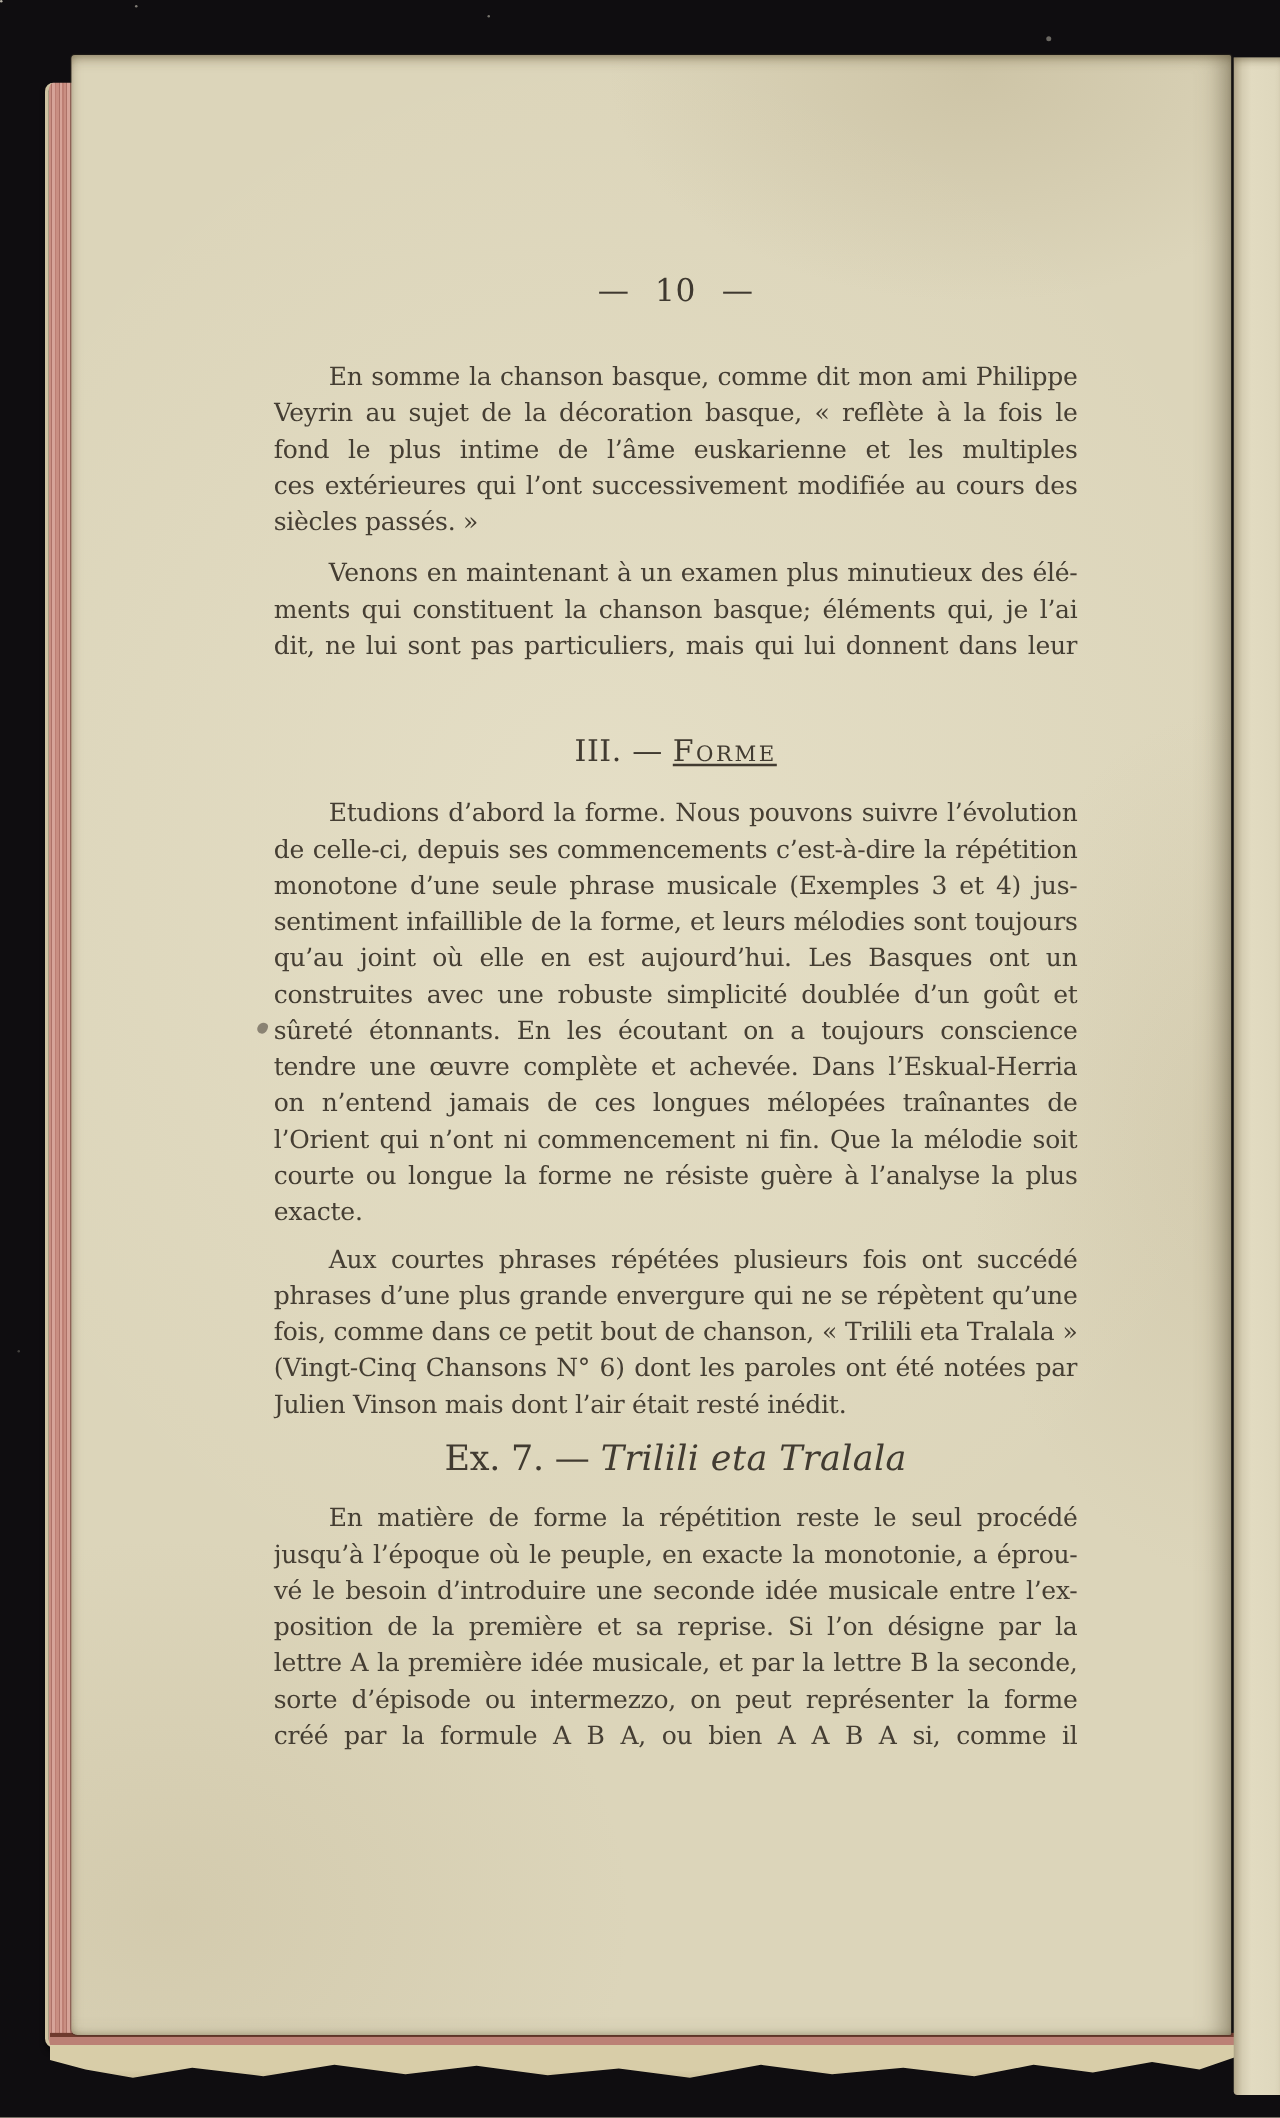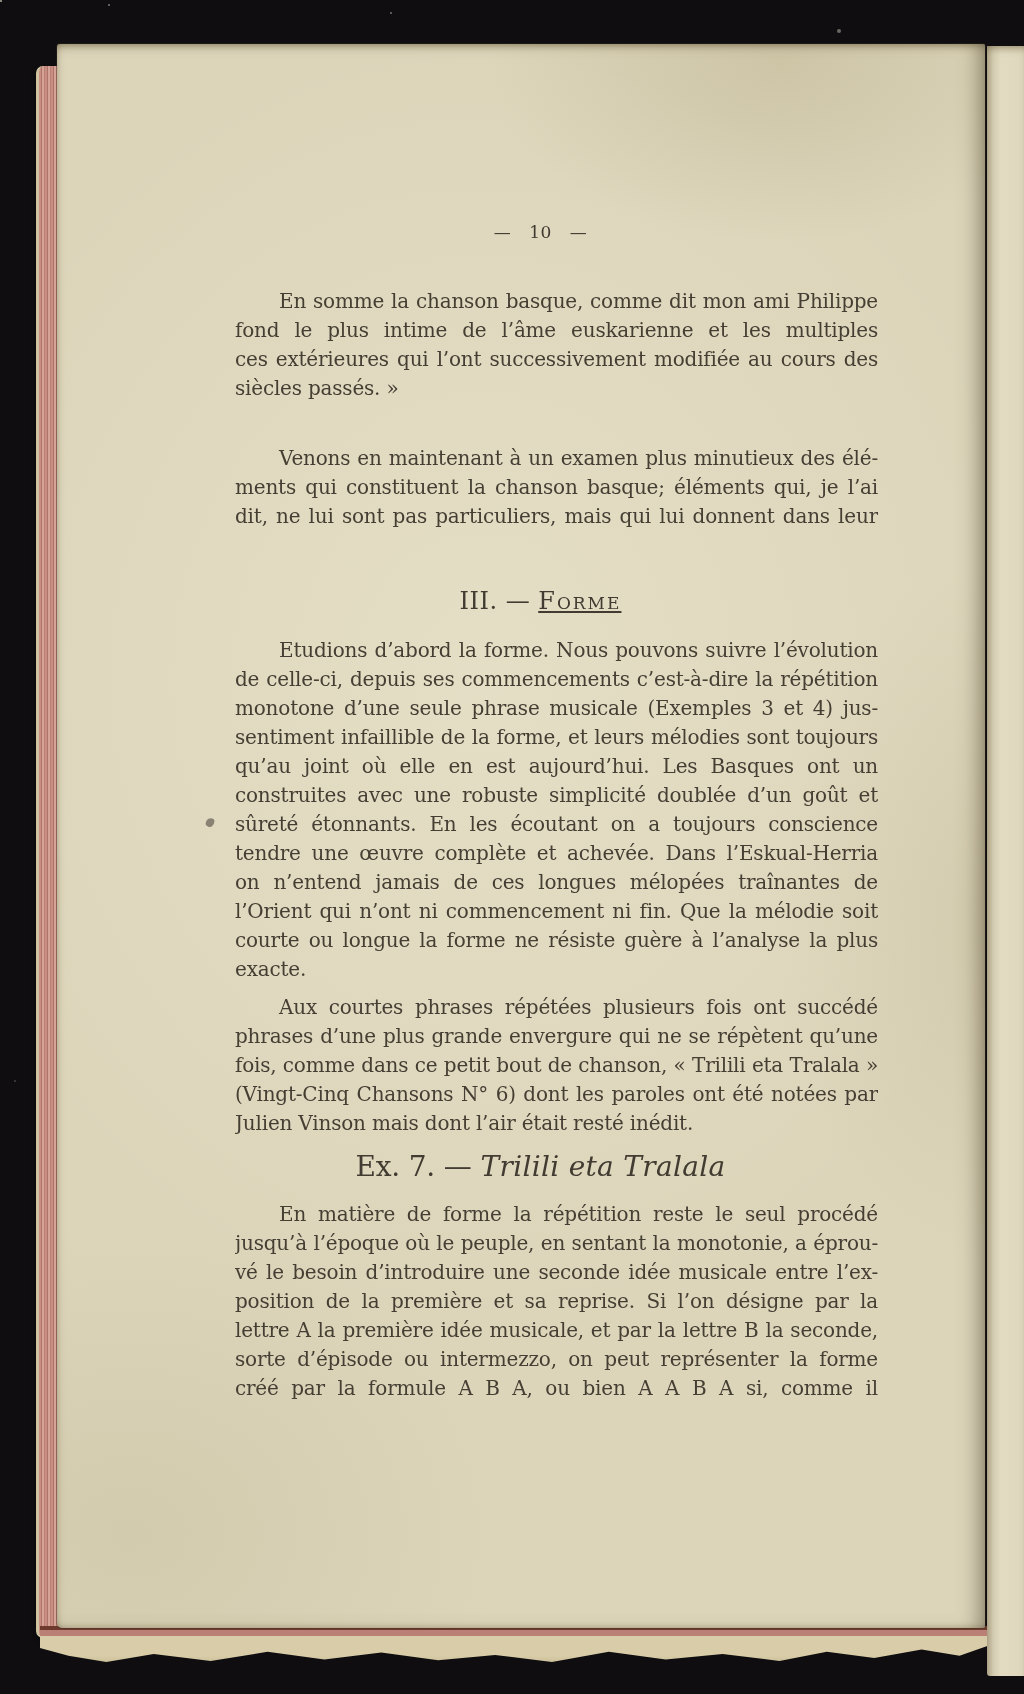--- a/index.html
+++ b/index.html
@@ -51,23 +51,23 @@
       0 0 0 1px rgba(55,45,32,.35);
   }
   .speck{position:absolute;left:149px;top:774px;width:8px;height:9px;
     background:#6e665a;border-radius:60% 40% 55% 45%;opacity:.75;transform:rotate(20deg);}
   .text-block{
     position:absolute;left:162px;top:0;width:643px;
     color:#453e33;font-size:20px;line-height:29px;letter-spacing:-0.2px;
   }
   .page-header{
     position:absolute;left:0;top:174px;width:100%;height:30px;
-    text-align:center;font-size:17px;word-spacing:12px;letter-spacing:.5px;color:#3f3930;
+    text-align:center;font-size:25px;word-spacing:12px;letter-spacing:.5px;color:#3f3930;
   }
-  .para{position:absolute;left:0;width:643px;margin-left:16px;}
+  .para{position:absolute;left:0;width:643px;}
   .p1{top:243px;} .p2{top:400px;} .p3{top:592px;} .p4{top:949px;} .p5{top:1156px;}
   .line{height:29px;overflow:hidden;text-align:justify;text-align-last:justify;}
   .line.first{padding-left:44px;}
   .line.lastleft{text-align-last:left;}
   .section-heading{
     position:absolute;left:0;top:543px;width:100%;height:32px;
     text-align:center;font-size:24px;letter-spacing:.5px;color:#413b31;
   }
   .section-heading .sc{font-variant:small-caps;letter-spacing:2px;margin-left:8px;text-decoration:underline;}
   .example-heading{
@@ -85,20 +85,21 @@
 <div class="right-page"></div>
 
 <div class="main-page">
   <div class="speck"></div>
   <div class="text-block">
 
     <div class="page-header">— 10 —</div>
 
     <div class="para p1">
         <div class="line first">En somme la chanson basque, comme dit mon ami Philippe</div>
+        <div class="line">Veyrin au sujet de la décoration basque, « reflète à la fois le</div>
         <div class="line">fond le plus intime de l’âme euskarienne et les multiples influen-</div>
         <div class="line">ces extérieures qui l’ont successivement modifiée au cours des</div>
         <div class="line lastleft">siècles passés. »</div>
       </div>
 
     <div class="para p2">
         <div class="line first">Venons en maintenant à un examen plus minutieux des élé-</div>
         <div class="line">ments qui constituent la chanson basque; éléments qui, je l’ai déjà</div>
         <div class="line">dit, ne lui sont pas particuliers, mais qui lui donnent dans leur</div>
       </div>
@@ -129,21 +130,21 @@
         <div class="line">(Vingt-Cinq Chansons N° 6) dont les paroles ont été notées par</div>
         <div class="line lastleft">Julien Vinson mais dont l’air était resté inédit.</div>
       </div>
 
     <div class="example-heading">
       <span>Ex. 7. —</span><span class="ital">Trilili eta Tralala</span>
     </div>
 
     <div class="para p5">
         <div class="line first">En matière de forme la répétition reste le seul procédé</div>
-        <div class="line">jusqu’à l’époque où le peuple, en sentant la monotonie, a éprou-</div>
+        <div class="line">jusqu’à l’époque où le peuple, en exacte la monotonie, a éprou-</div>
         <div class="line">vé le besoin d’introduire une seconde idée musicale entre l’ex-</div>
         <div class="line">position de la première et sa reprise. Si l’on désigne par la</div>
         <div class="line">lettre A la première idée musicale, et par la lettre B la seconde,</div>
         <div class="line">sorte d’épisode ou intermezzo, on peut représenter la forme ainsi</div>
         <div class="line">créé par la formule A B A, ou bien A A B A si, comme il</div>
       </div>
 
   </div>
 </div>
 

